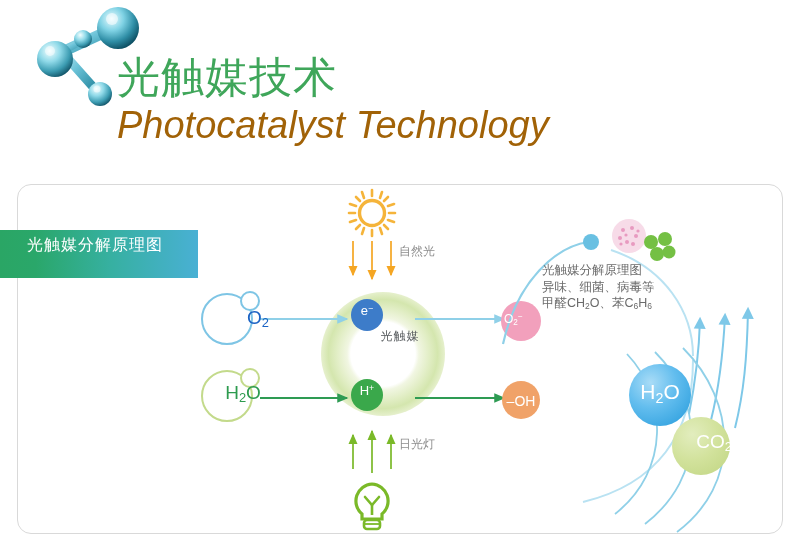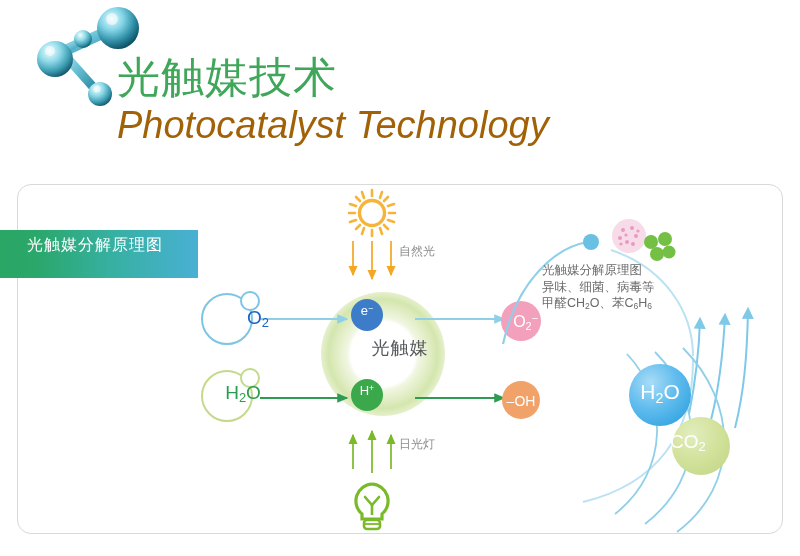--- a/index.html
+++ b/index.html
@@ -53,41 +53,41 @@
   .lamplabel{
     left:382px;top:253px;width:16px;
     font-size:12px;color:#8d8d8d;line-height:15px;text-align:center;
   }
 
   .o2lbl{left:200px;top:123px;width:52px;text-align:right;
     font-size:19px;color:#1a62c4;}
   .h2olbl{left:193px;top:198px;width:66px;text-align:center;
     font-size:19px;color:#2d9b4f;}
 
-  .centercn{left:313px;top:152px;width:140px;text-align:center;
-    font-size:18px;color:#55595c;letter-spacing:1px;}
+  .centercn{left:313px;top:144px;width:140px;text-align:center;
+    font-size:12px;color:#55595c;letter-spacing:1px;}
   .centertio{left:313px;top:177px;width:140px;text-align:center;
     font-size:17px;color:#55595c;}
 
   .ebadge{left:333px;top:119px;width:34px;text-align:center;
     font-size:13px;color:#ffffff;}
   .hbadge{left:333px;top:199px;width:34px;text-align:center;
     font-size:13px;color:#ffffff;}
 
-  .o2neg{left:487px;top:128px;width:34px;text-align:right;
-    font-size:16px;color:#ffffff;}
+  .o2neg{left:487px;top:128px;width:34px;text-align:left;
+    font-size:12px;color:#ffffff;}
   .ohlbl{left:487px;top:209px;width:34px;text-align:center;
     font-size:14px;color:#ffffff;}
 
   .harmful{left:525px;top:78px;font-size:12.5px;color:#6b6b6b;line-height:16.5px;}
   .harmful div{white-space:nowrap;}
 
   .h2obig{left:612px;top:196px;width:62px;text-align:center;
     font-size:21px;color:#ffffff;}
-  .co2big{left:653px;top:247px;width:62px;text-align:left;
+  .co2big{left:653px;top:247px;width:62px;text-align:right;
     font-size:19px;color:#ffffff;}
 
   sub{font-size:0.68em;vertical-align:-0.25em;}
   sup{font-size:0.68em;vertical-align:0.45em;}
 </style>
 </head>
 <body>
 
 <div class="root">
 

